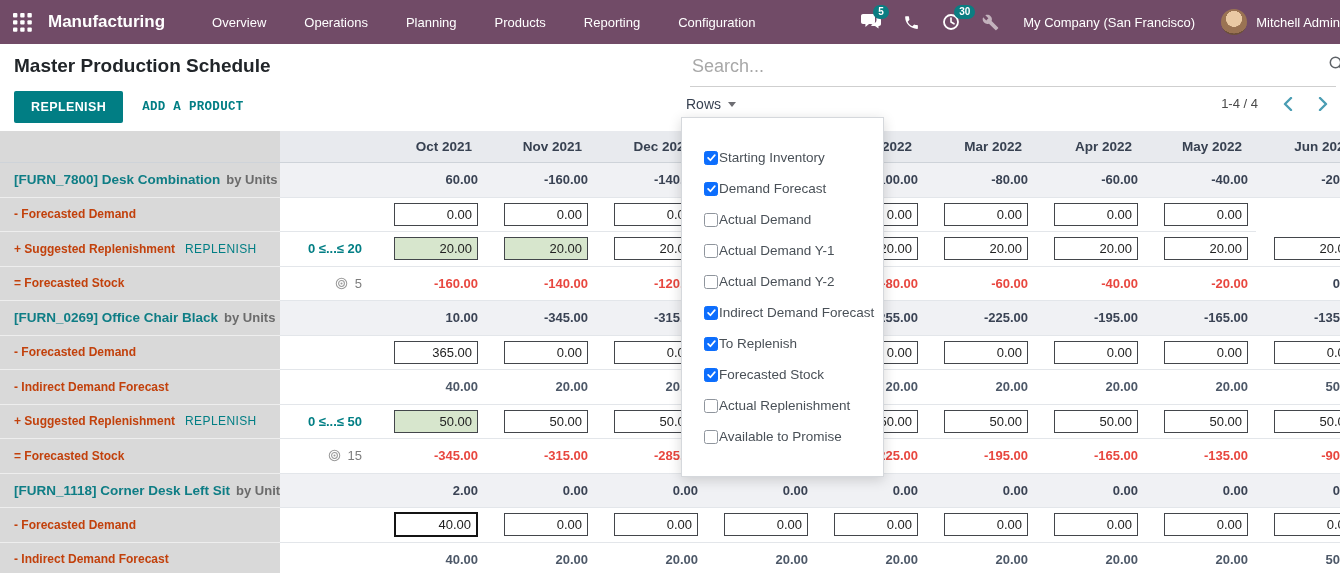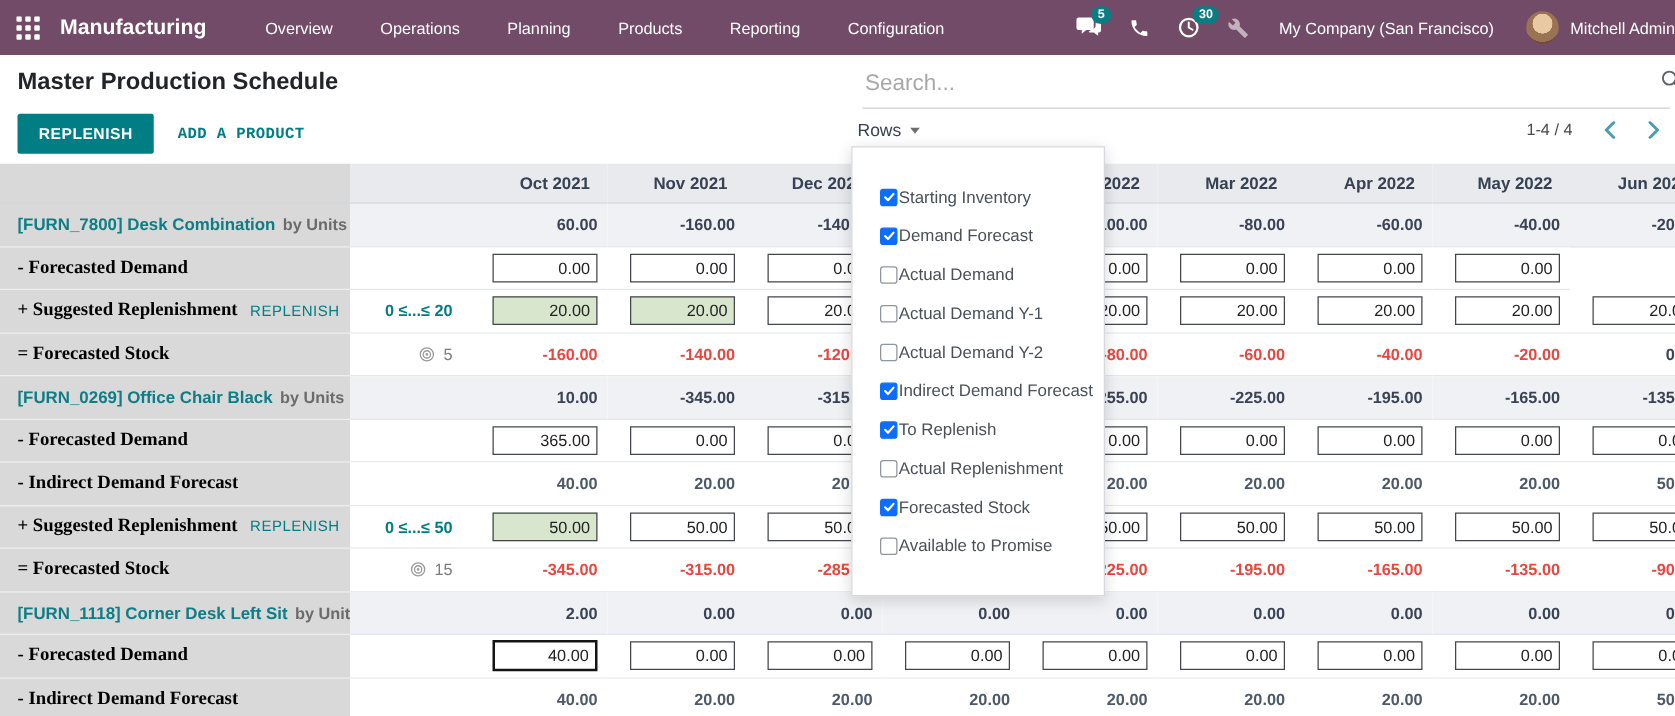--- a/index.html
+++ b/index.html
@@ -68,21 +68,21 @@
   .cell { border-bottom:1px solid #e3e6ea; background:#fff; justify-content:flex-end; }
   .num { font-size:13px; font-weight:700; color:#4d5868; padding-right:8px; }
   .prodbg { background:#f0f1f4; }
   .strong { color:#3a4354; }
   .neg { color:#e8473f; }
   .metacell { padding-right:14px; }
   .range { color:#017E84; font-weight:700; font-size:13px; }
   .target { color:#7d7d7d; font-size:13px; display:flex; align-items:center; gap:6px; }
   .code { color:#0e7d85; font-weight:700; font-size:13.5px; }
   .unit { color:#6b6b6b; font-weight:700; font-size:13px; margin-left:2px; }
-  .rowlbl { color:#000000; font-weight:600; font-size:15px;font-family:Liberation Serif, serif; }
+  .rowlbl { color:#c2410c; font-weight:600; font-size:12px; }
   .replink { color:#017E84; font-size:12px; font-weight:500; letter-spacing:.4px;
     margin-left:6px; cursor:pointer; }
   .cellinput { width:84px; height:23px; border:1px solid #43464b; background:#fff;
     font-size:13px; text-align:right; padding:0 5px; color:#222; margin-right:8px;
     font-family:"Liberation Sans", sans-serif; }
   .cellinput.green { background:#d7e6cd; }
   .cellinput.focus { border:2px solid #141414; height:25px; }
 </style>
 </head>
 <body>
@@ -549,30 +549,30 @@
       <span class="cbx on">
         <span style="display: flex;">
           <svg viewBox="0 0 12 12" width="11" height="11">
             <path d="M2.3 6.4 4.8 9l4.8-5.6" fill="none" stroke="#fff" stroke-width="1.9" stroke-linecap="round" stroke-linejoin="round"></path>
           </svg>
         </span>
       </span>
       <span class="dd-label">To Replenish</span>
     </div>
     <div class="dd-item">
-      <span class="cbx off"></span>
-      <span class="dd-label">Actual Replenishment</span>
-    </div>
-    <div class="dd-item">
       <span class="cbx on">
         <span style="display: flex;">
           <svg viewBox="0 0 12 12" width="11" height="11">
             <path d="M2.3 6.4 4.8 9l4.8-5.6" fill="none" stroke="#fff" stroke-width="1.9" stroke-linecap="round" stroke-linejoin="round"></path>
           </svg>
         </span>
       </span>
       <span class="dd-label">Forecasted Stock</span>
     </div>
     <div class="dd-item">
       <span class="cbx off"></span>
+      <span class="dd-label">Actual Replenishment</span>
+    </div>
+    <div class="dd-item">
+      <span class="cbx off"></span>
       <span class="dd-label">Available to Promise</span>
     </div>
   </div>
 
 </body></html>

